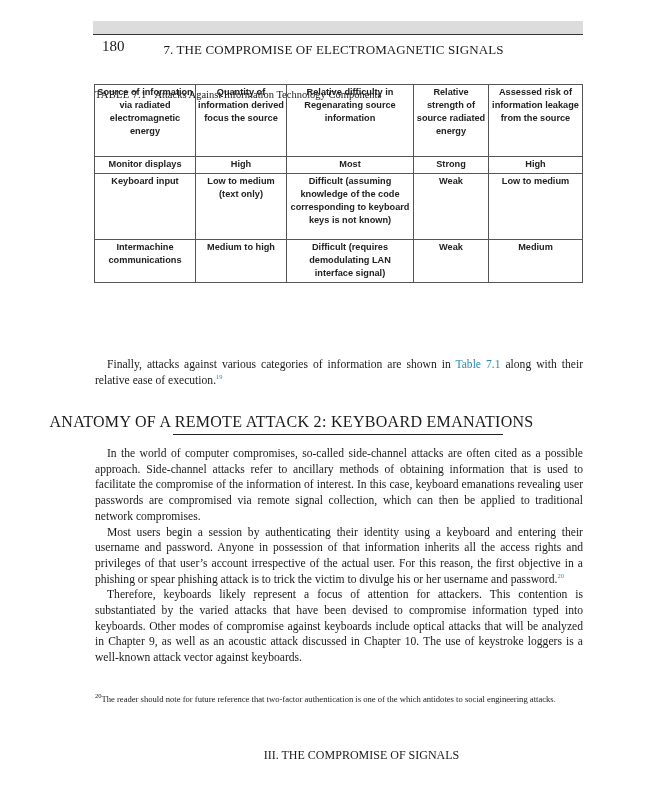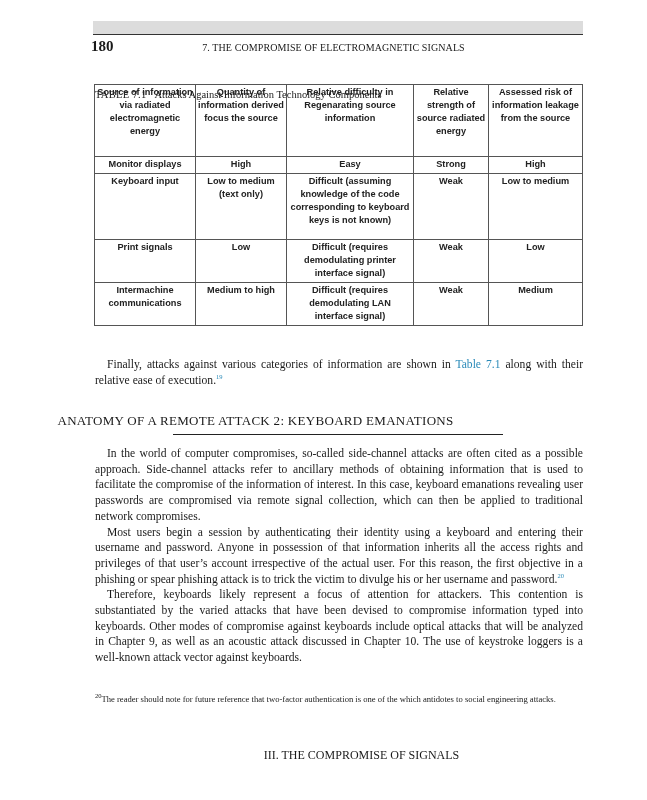--- a/index.html
+++ b/index.html
@@ -1,34 +1,34 @@
 <!DOCTYPE html>
 <html><head>
 <meta charset="utf-8">
 <style>
   html, body { margin: 0; padding: 0; background: #ffffff; }
   body { width: 647px; height: 800px; position: relative; overflow: hidden; font-family: "DejaVu Serif", "Liberation Serif", serif; color: #1a1a1a; }
   .band { position: absolute; left: 93px; top: 21px; width: 490px; height: 13px; background: #dcdcdc; border-bottom: 1.5px solid #333; }
-  .page-num { position: absolute; left: 91px; top: 38px; font-size: 15px; font-family: "Liberation Serif", serif; font-weight: bold; }
-  .running-head { position: absolute; left: 0; width: 647px; top: 42px; text-align: center; font-size: 10px; font-family: "Liberation Serif", serif; letter-spacing: 0.1px; padding-left: 20px; box-sizing: border-box; }
+  .page-num { position: absolute; left: 102px; top: 38px; font-size: 15px; font-family: "Liberation Serif", serif; }
+  .running-head { position: absolute; left: 0; width: 647px; top: 42px; text-align: center; font-size: 13px; font-family: "Liberation Serif", serif; letter-spacing: 0.1px; padding-left: 20px; box-sizing: border-box; }
   .table-caption { position: absolute; left: 95px; top: 66px; font-size: 10.5px; font-family: "Liberation Serif", serif; margin-top: 23px; }
   .table-caption .lbl { font-weight: normal; letter-spacing: 0.3px; margin-right: 8px; }
   table.data { position: absolute; left: 94px; top: 84px; border-collapse: collapse; font-family: "Liberation Sans", sans-serif; font-size: 9.2px; color: #222; }
   table.data td, table.data th { border: 1px solid #555; text-align: center; vertical-align: top; padding: 1px 2px 2px; line-height: 13px; font-weight: bold; }
   table.data th { height: 68px; }
   .c1 { width: 96px; } .c2 { width: 86px; } .c3 { width: 122px; margin-left: 17px; } .c4 { width: 70px; } .c5 { width: 89px; }
   .r-monitor td { height: 11px; margin-top: 8px; }
   .r-keyboard td { height: 62px; margin-top: 14px; }
   .r-print td { height: 37px; }
   .r-inter td { height: 38px; }
   .body-text { position: absolute; left: 95px; width: 488px; font-size: 11.6px; line-height: 15.7px; text-align: justify; font-family: "Liberation Serif", serif; }
   .body-text p { margin: 0; text-indent: 12px; }
   .link { color: #2a8ab8; }
   sup { font-size: 6.5px; vertical-align: super; line-height: 0; color: #2a8ab8; }
-  .section-heading { position: absolute; left: 0; width: 511px; top: 413px; text-align: center; font-size: 13px; font-family: "Liberation Serif", serif; letter-spacing: 0.3px; }
+  .section-heading { position: absolute; left: 0; width: 511px; top: 413px; text-align: center; font-size: 16px; font-family: "Liberation Serif", serif; letter-spacing: 0.3px; padding-left: 36px; }
   .heading-rule { position: absolute; left: 173px; top: 434px; width: 330px; height: 1px; background: #222; }
   .footnote { position: absolute; left: 95px; top: 692px; width: 488px; font-size: 8.6px; line-height: 14px; font-family: "Liberation Serif", serif; }
   .footnote sup { color: #1a1a1a; }
   .footer { position: absolute; left: 0; width: 647px; top: 748px; text-align: center; font-size: 12px; font-family: "Liberation Serif", serif; padding-left: 12px; box-sizing: border-box; margin-left: 32px; }
 </style>
 </head>
 <body>
 
 <div class="band"></div>
 <div class="page-num">180</div>
@@ -43,37 +43,30 @@
       <tr>
     <th class="c1">Source of information via radiated electromagnetic energy</th>
     <th class="c2">Quantity of information derived focus the source</th>
     <th class="c3">Relative difficulty in Regenarating source information</th>
     <th class="c4">Relative strength of source radiated energy</th>
     <th class="c5">Assessed risk of information leakage from the source</th>
   </tr>
   <tr class="r-monitor">
     <td>Monitor displays</td>
     <td>High</td>
-    <td>Easy</td>
+    <td>Most</td>
     <td>Strong</td>
     <td>High</td>
   </tr>
   <tr class="r-keyboard">
     <td>Keyboard input</td>
     <td>Low to medium (text only)</td>
     <td>Difficult (assuming knowledge of the code corresponding to keyboard keys is not known)</td>
     <td>Weak</td>
     <td>Low to medium</td>
-  </tr>
-  <tr class="r-print">
-    <td>Print signals</td>
-    <td>Low</td>
-    <td>Difficult (requires demodulating printer interface signal)</td>
-    <td>Weak</td>
-    <td>Low</td>
   </tr>
   <tr class="r-inter">
     <td>Intermachine communications</td>
     <td>Medium to high</td>
     <td>Difficult (requires demodulating LAN interface signal)</td>
     <td>Weak</td>
     <td>Medium</td>
   </tr>
 </tbody>
   </table>

